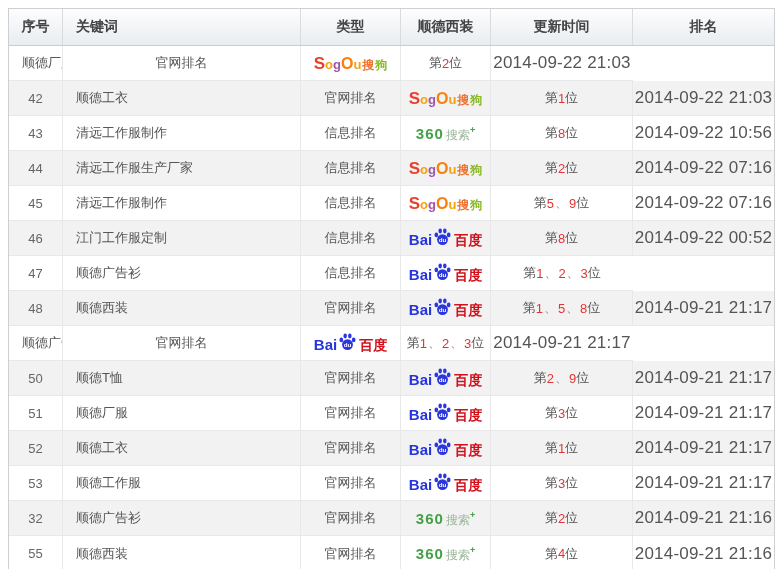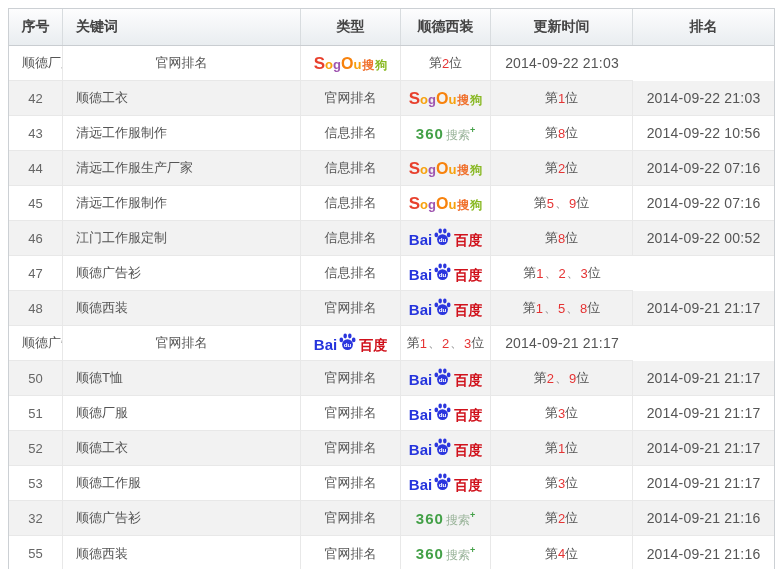--- a/index.html
+++ b/index.html
@@ -17,21 +17,21 @@
   .header-cell.col-keyword { justify-content:flex-start; padding-left:13px; }
   .data-row { height:35px; background:#fff; }
   .data-row.even { background:#f2f2f2; }
   .data-row:last-child .cell { border-bottom:none; }
   .cell { display:flex; align-items:center; justify-content:center;
           font-size:13px; color:#555; border-right:1px solid #e8e8e8;
           border-bottom:1px solid #e8e8e8; white-space:nowrap; overflow:hidden; }
   .cell:last-child { border-right:none; }
   .cell.cell-keyword { justify-content:flex-start; padding-left:13px; }
   .cell.cell-index { color:#666; }
-  .cell.cell-updated { font-size:14px; color:#555; letter-spacing:0.2px;text-align:center; }
+  .cell.cell-updated { font-size:17px; color:#555; letter-spacing:0.2px;text-align:center; }
   .rank-num { color:#e53333; }
   .rank-sep { color:#888; margin:0 1px; }
   
   .logo { display:flex; align-items:baseline; line-height:1; }
   .logo-sogou .lt { font-weight:bold; font-family:"Liberation Sans",sans-serif; }
   .logo-sogou .cjk { font-size:12px; font-weight:bold; margin-left:1px; }
   .logo-360 .num { font-size:15px; font-weight:bold; letter-spacing:1px; }
   .logo-360 .cjk { font-size:12px; margin-left:2px; }
   .logo-360 .sup { font-size:9px; position:relative; top:-6px; font-weight:bold; }
   .logo-baidu { align-items:flex-end; }

